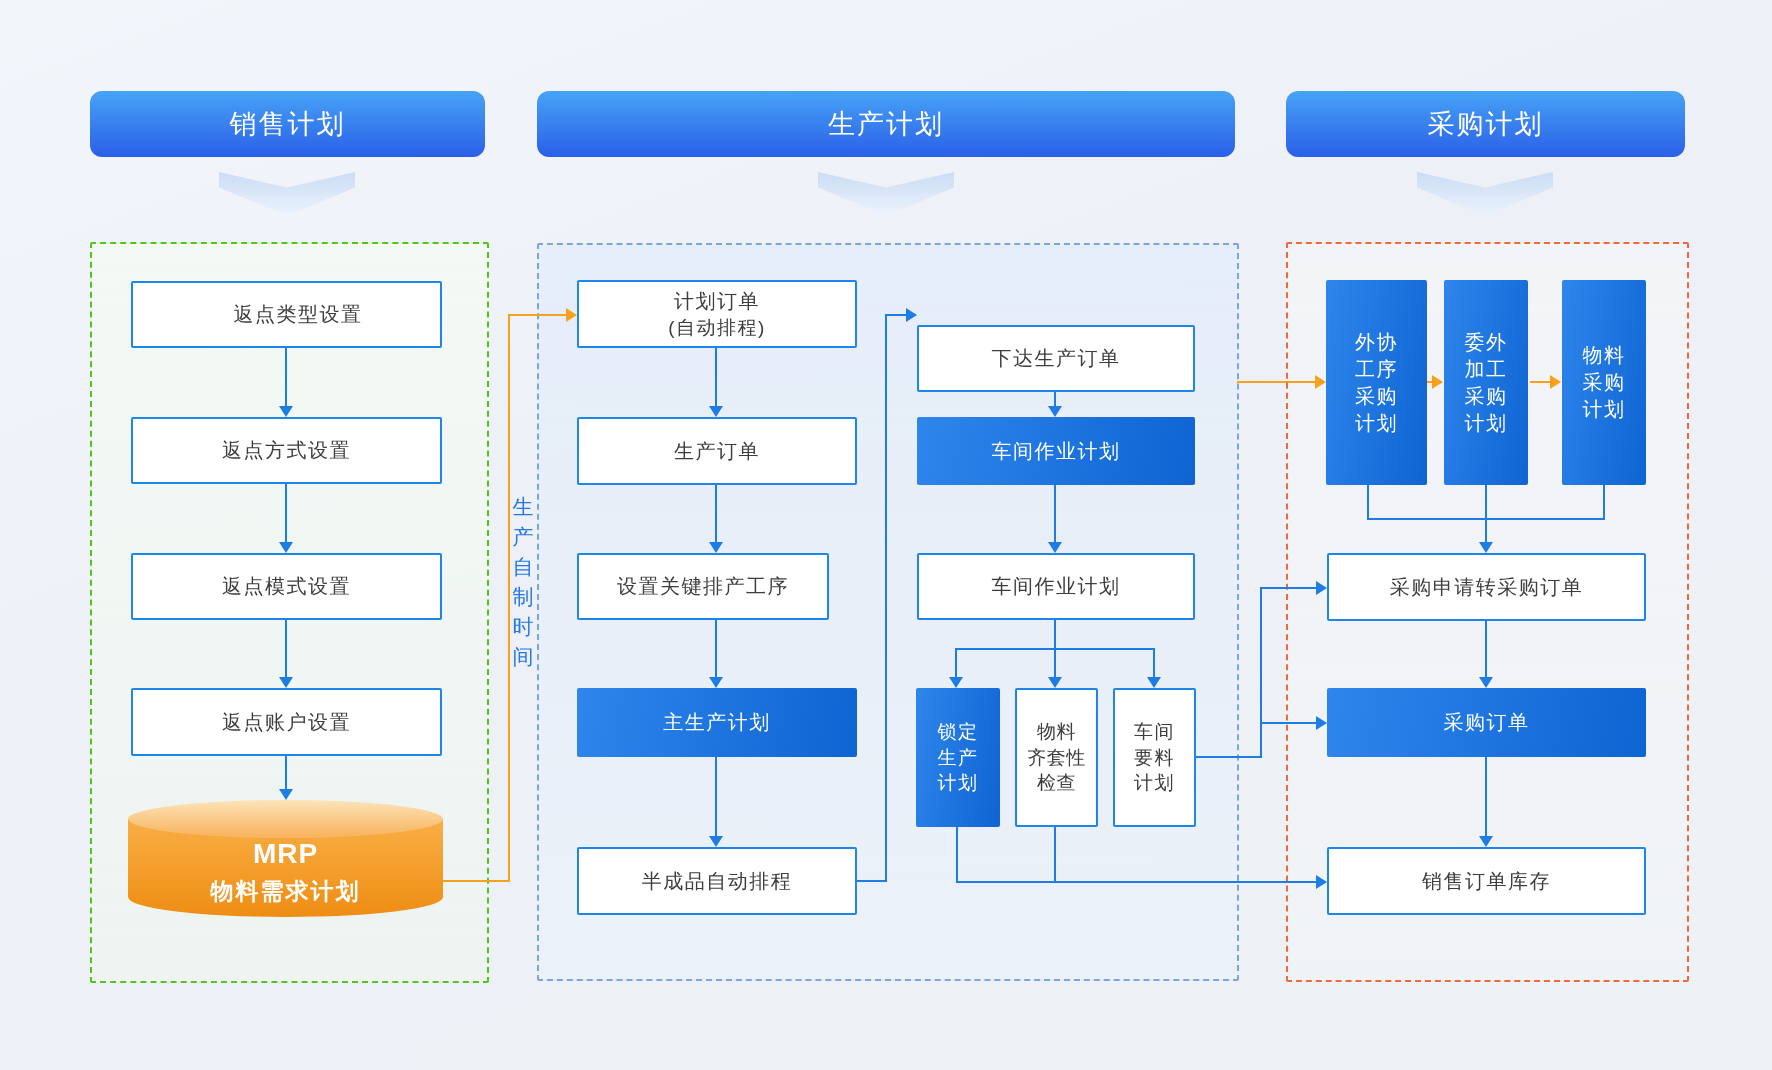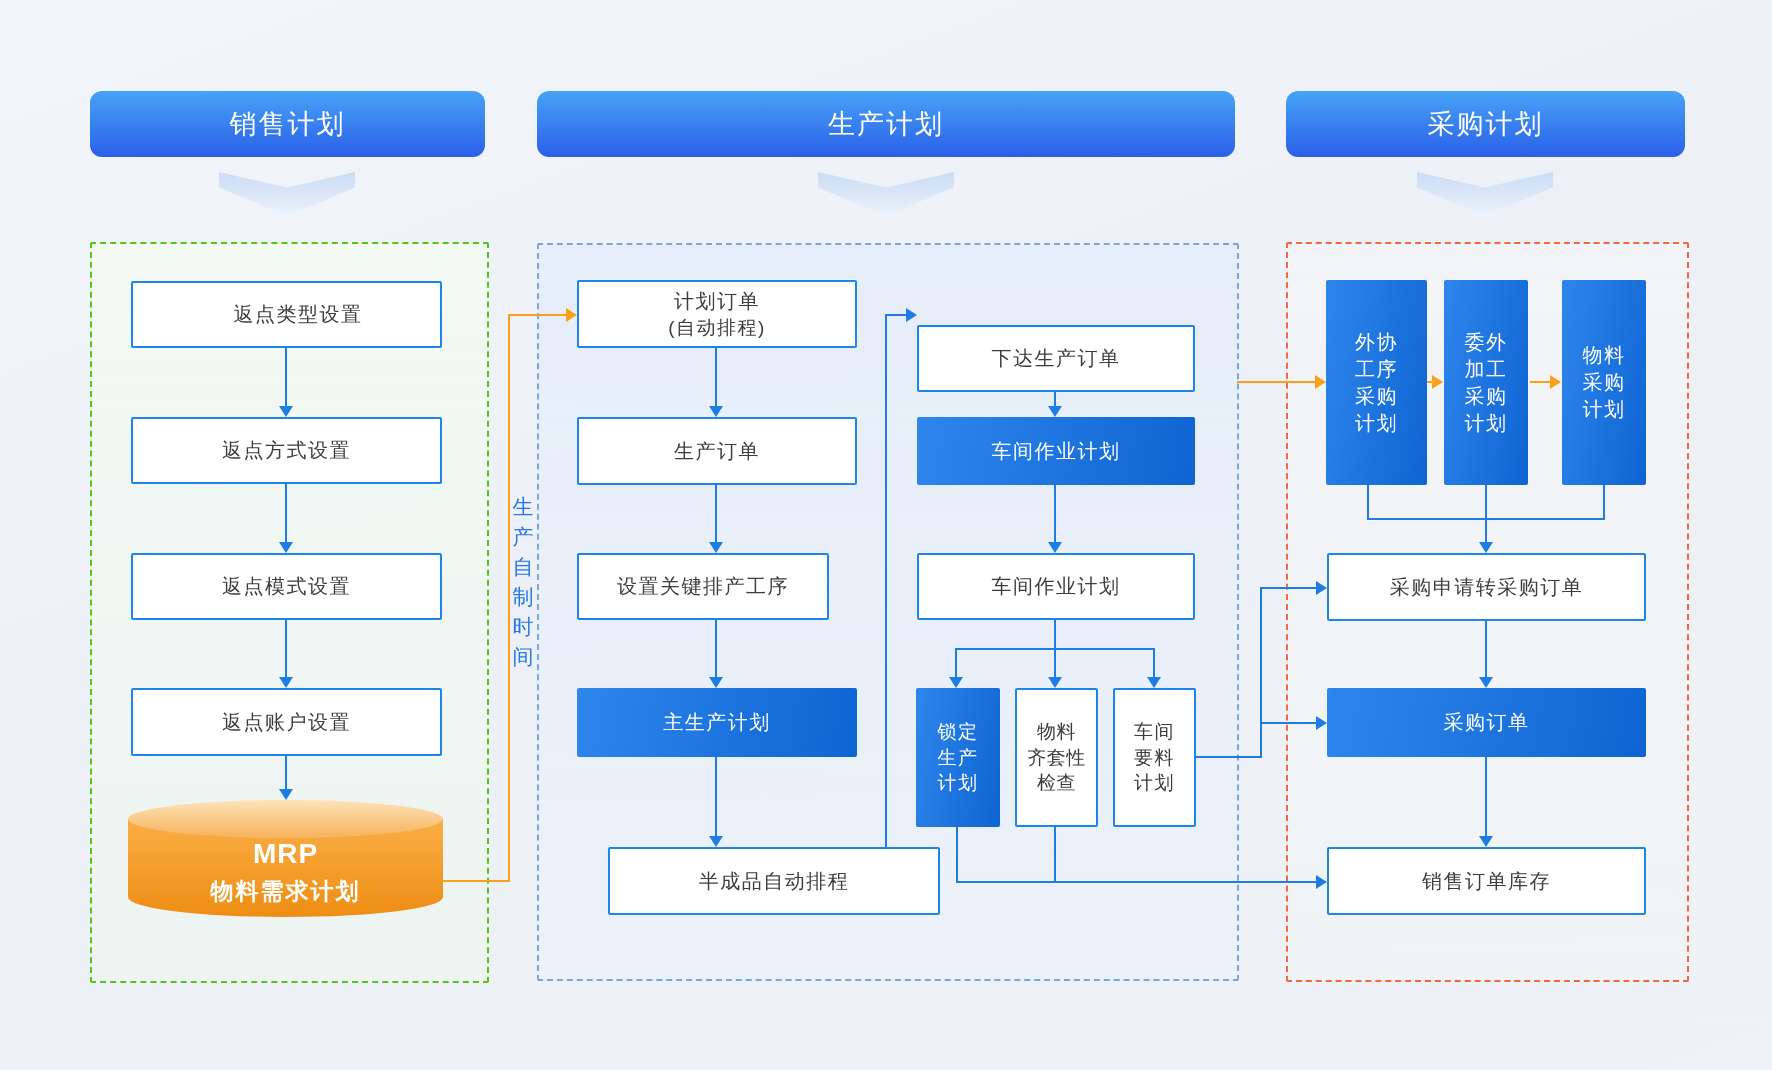--- a/index.html
+++ b/index.html
@@ -192,21 +192,21 @@
 时
 间</div>
 
   <div class="node" style="left:577px;top:280px;width:280px;height:68px;">
     <span>计划订单</span>
     <span class="sub">(自动排程)</span>
   </div>
   <div class="node" style="left:577px;top:417px;width:280px;height:68px;">生产订单</div>
   <div class="node" style="left:577px;top:553px;width:252px;height:67px;">设置关键排产工序</div>
   <div class="node blue" style="left:577px;top:688px;width:280px;height:69px;">主生产计划</div>
-  <div class="node" style="left:608px;top:847px;width:332px;height:68px;">半成品自动排程</div>
+  <div class="node" style="left:577px;top:847px;width:280px;height:68px;">半成品自动排程</div>
 
   <div class="node" style="left:917px;top:281px;width:278px;height:67px;margin-top:44px;">下达生产订单</div>
   <div class="node blue" style="left:917px;top:417px;width:278px;height:68px;">车间作业计划</div>
   <div class="node" style="left:917px;top:553px;width:278px;height:67px;">车间作业计划</div>
 
   <div class="node blue multiline" style="left:916px;top:688px;width:84px;height:139px;font-size:19px;">锁定
 生产
 计划</div>
   <div class="node multiline" style="left:1015px;top:688px;width:83px;height:139px;font-size:19px;letter-spacing:0.5px;">物料
 齐套性

